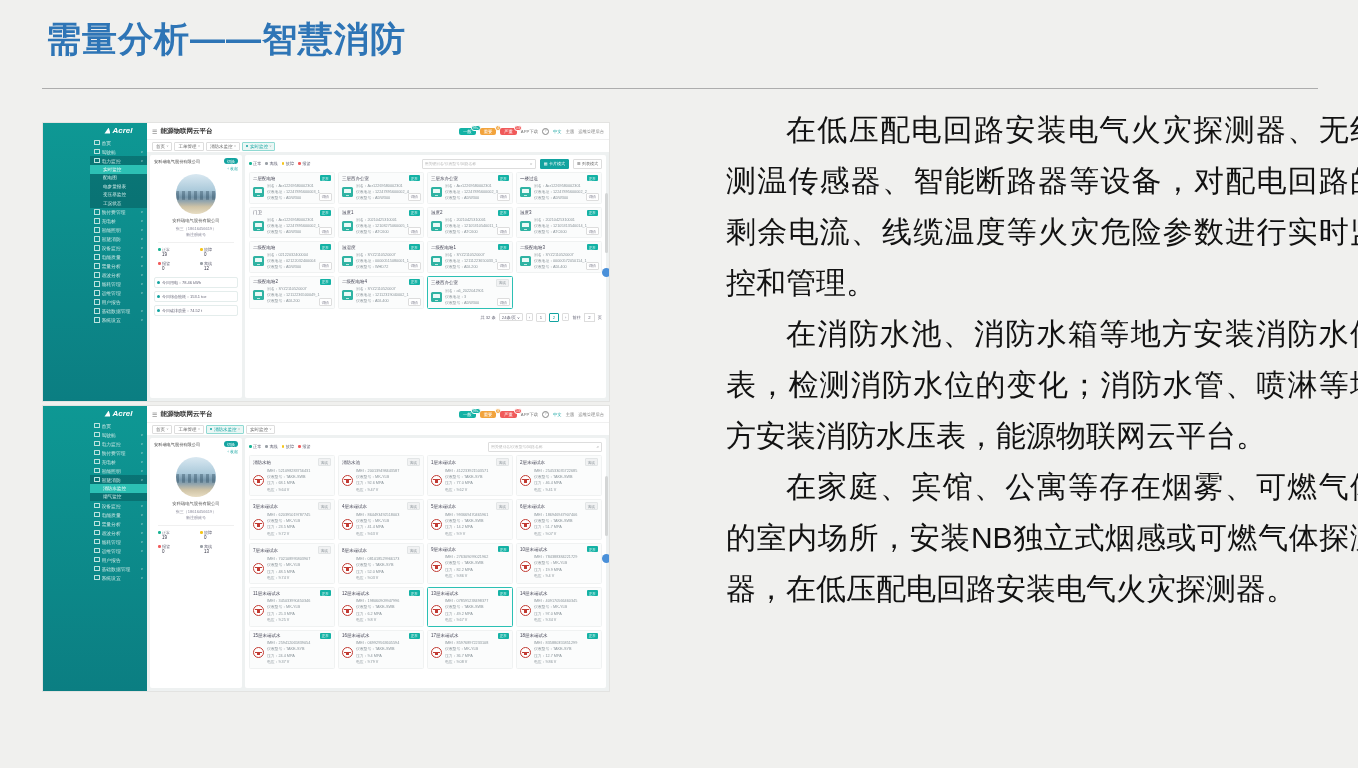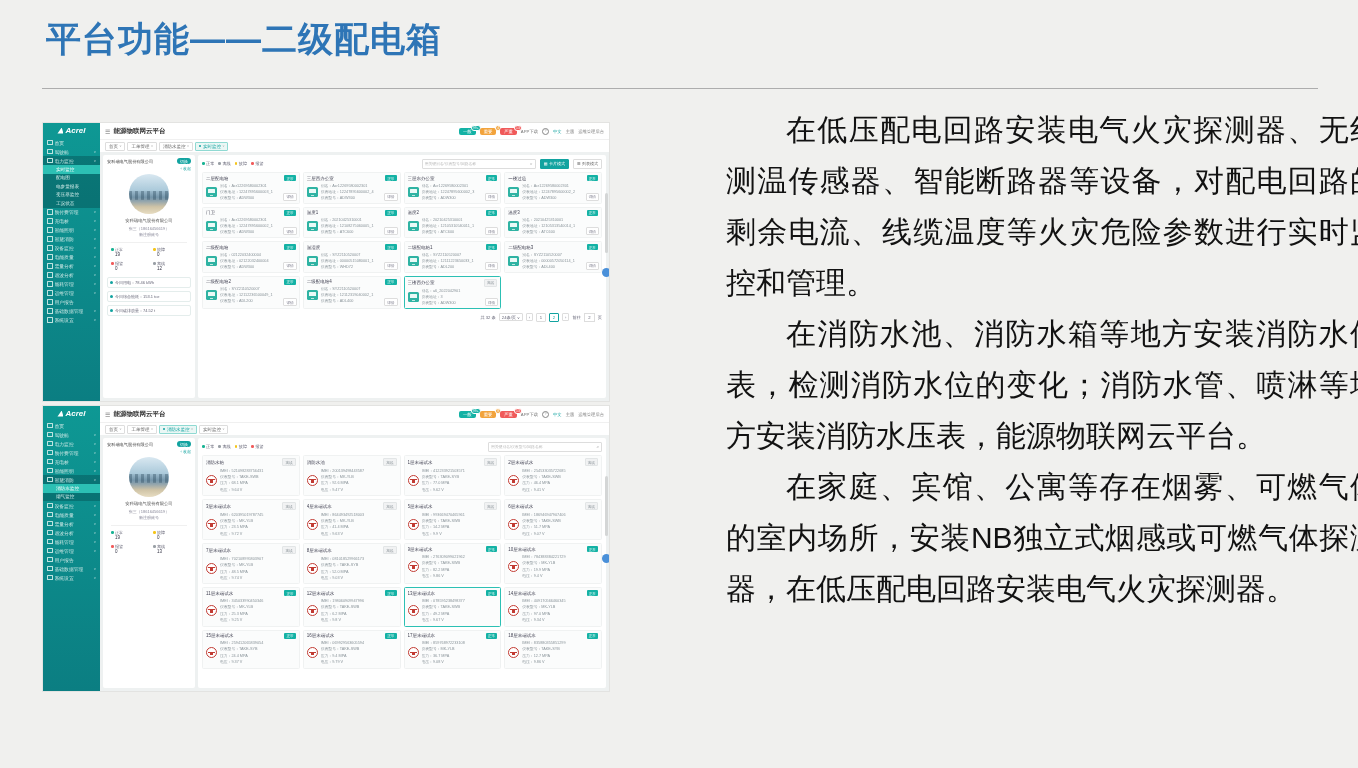--- a/index.html
+++ b/index.html
@@ -9,21 +9,21 @@
   .page-title{position:absolute;left:46px;top:16px;margin:0;font-size:35px;font-weight:bold;color:#2e75b6;letter-spacing:1px;}
   .title-rule{position:absolute;left:42px;right:40px;top:88px;border-top:1px solid #adadad;}
   .text-col{position:absolute;left:700px;top:104px;width:654px;color:#121212;margin-left:26px;}
   .text-col p{margin:0;font-size:30px;line-height:51px;text-indent:2em;text-align:justify;}
   
   .screens{position:absolute;left:42px;top:122px;width:568px;}
   .shot{position:relative;display:flex;width:568px;background:#eef1f1;overflow:hidden;border:1px solid #e3e3e1;box-sizing:border-box;}
   #shot1{height:280px;}
   #shot2{height:287px;margin-top:3px;}
   
-  .sb{width:57px;flex:none;background:linear-gradient(180deg,#0e9894 0%,#0b7e82 100%);color:#cfe9e6;overflow:hidden;}
+  .sb{width:57px;flex:none;background:linear-gradient(180deg,#0e9894 0%,#0b7e82 100%);color:#cfe9e6;overflow:hidden;padding-left:47px;}
   .sb-logo{height:15px;display:flex;align-items:center;justify-content:center;gap:2px;color:#fff;font-weight:bold;font-style:italic;font-size:8px;}
   .logo-mark{width:6px;height:6px;background:#fff;clip-path:polygon(0 100%,100% 100%,70% 0);}
   .sb-item{display:flex;align-items:center;gap:2px;padding:0 4px;height:9px;cursor:pointer;}
   .sb-item .mi{width:3.5px;height:3.5px;border:0.6px solid #bfe4e0;border-radius:0.5px;flex:none;}
   .sb-label{flex:1;font-size:4.8px;white-space:nowrap;overflow:hidden;}
   .sb-arrow{font-size:3.8px;opacity:.8;}
   .sb-group{background:rgba(0,40,45,.28);}
   .sb-sub{height:8.5px;display:flex;align-items:center;padding-left:13px;font-size:4.6px;color:#d6efec;cursor:pointer;}
   .sb-sub.active{background:#2cc0b4;color:#fff;}
   
@@ -97,21 +97,21 @@
   .pnum.cur{color:#12a3a0;border-color:#12a3a0;}
   .psel{border:0.5px solid #ddd;background:#fff;border-radius:1px;padding:0.5px 2px;cursor:pointer;}
   .jump-box{width:9px;height:7px;border:0.5px solid #ddd;display:flex;align-items:center;justify-content:center;background:#fff;}
   .vscroll{position:absolute;right:1px;width:3px;background:#d4d6d6;border-radius:2px;}
   .float-dot{position:absolute;right:-2px;width:9px;height:9px;border-radius:50%;background:#4a90d9;cursor:pointer;}
 </style>
 </head>
 <body>
 
 <div class="slide">
-  <h1 class="page-title">平台功能——二级配电箱</h1>
+  <h1 class="page-title">需量分析——智慧消防</h1>
   <div class="title-rule"></div>
 
   <div class="screens">
     <div class="shot" id="shot1">
         <div class="sb">
           <div class="sb-logo">
             <span class="logo-mark"></span>
             <span>Acrel</span>
           </div>
           <div class="sb-item">

